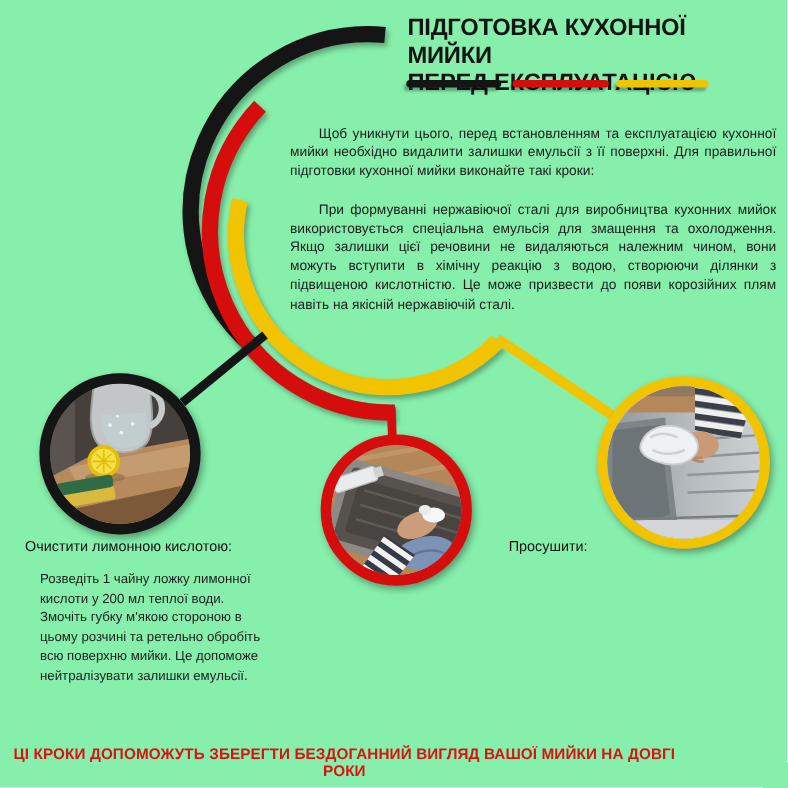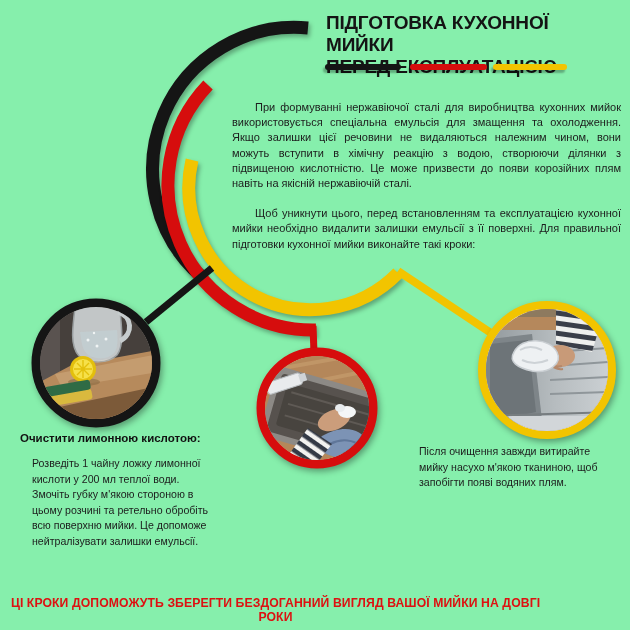--- a/index.html
+++ b/index.html
@@ -23,21 +23,21 @@
   .bar.b3{left:168px;width:74px;background:#f2c400;}
 
   .intro{position:absolute;left:232px;top:100px;width:389px;}
   .intro p{
     margin:0;font-size:11px;line-height:15.2px;text-align:justify;
     text-indent:23px;color:#1c1c1c;
   }
   .intro p + p{margin-top:15px;}
 
   .step{position:absolute;}
-  .step h3{margin:0 0 3px 0;font-size:11.5px;font-weight:bold;color:#111;}
+  .step h3{margin:0 0 3px 0;font-size:11.5px;font-weight:normal;color:#111;}
   .step p{margin:12px;font-size:10.6px;line-height:15.6px;color:#1c1c1c;}
   .step.s1{left:20px;top:432px;width:202px;}
   .step.s2{left:222px;top:480px;width:195px;}
   .step.s3{left:407px;top:432px;width:214px;}
 
   .footer{
     position:absolute;left:0;top:596px;width:551px;text-align:center;
     font-size:12.2px;font-weight:bold;color:#dd1111;letter-spacing:0.1px;
   }
 </style>
@@ -171,29 +171,29 @@
       <span>ПЕРЕД ЕКСПЛУАТАЦІЄЮ</span>
     </h1>
   </div>
   <div class="bars">
     <span class="bar b1"></span>
     <span class="bar b2"></span>
     <span class="bar b3"></span>
   </div>
 
   <div class="intro">
+    <p>Щоб уникнути цього, перед встановленням та експлуатацією кухонної мийки необхідно видалити залишки емульсії з її поверхні. Для правильної підготовки кухонної мийки виконайте такі кроки:</p>
     <p>При формуванні нержавіючої сталі для виробництва кухонних мийок використовується спеціальна емульсія для змащення та охолодження. Якщо залишки цієї речовини не видаляються належним чином, вони можуть вступити в хімічну реакцію з водою, створюючи ділянки з підвищеною кислотністю. Це може призвести до появи корозійних плям навіть на якісній нержавіючій сталі.</p>
-    <p>Щоб уникнути цього, перед встановленням та експлуатацією кухонної мийки необхідно видалити залишки емульсії з її поверхні. Для правильної підготовки кухонної мийки виконайте такі кроки:</p>
   </div>
 
   <div class="step s1">
     <h3>Очистити лимонною кислотою:</h3>
     <p>Розведіть 1 чайну ложку лимонної кислоти у 200 мл теплої води. Змочіть губку м'якою стороною в цьому розчині та ретельно обробіть всю поверхню мийки. Це допоможе нейтралізувати залишки емульсії.</p>
   </div>
   <div class="step s2">
   </div>
   <div class="step s3">
-    <p>Після очищення завжди витирайте мийку насухо м'якою тканиною, щоб запобігти появі водяних плям.</p>
+    <h3>Просушити:</h3>
   </div>
 
   <div class="footer">ЦІ КРОКИ ДОПОМОЖУТЬ ЗБЕРЕГТИ БЕЗДОГАННИЙ ВИГЛЯД ВАШОЇ МИЙКИ НА ДОВГІ РОКИ</div>
 
 </div>
 
 </body></html>

